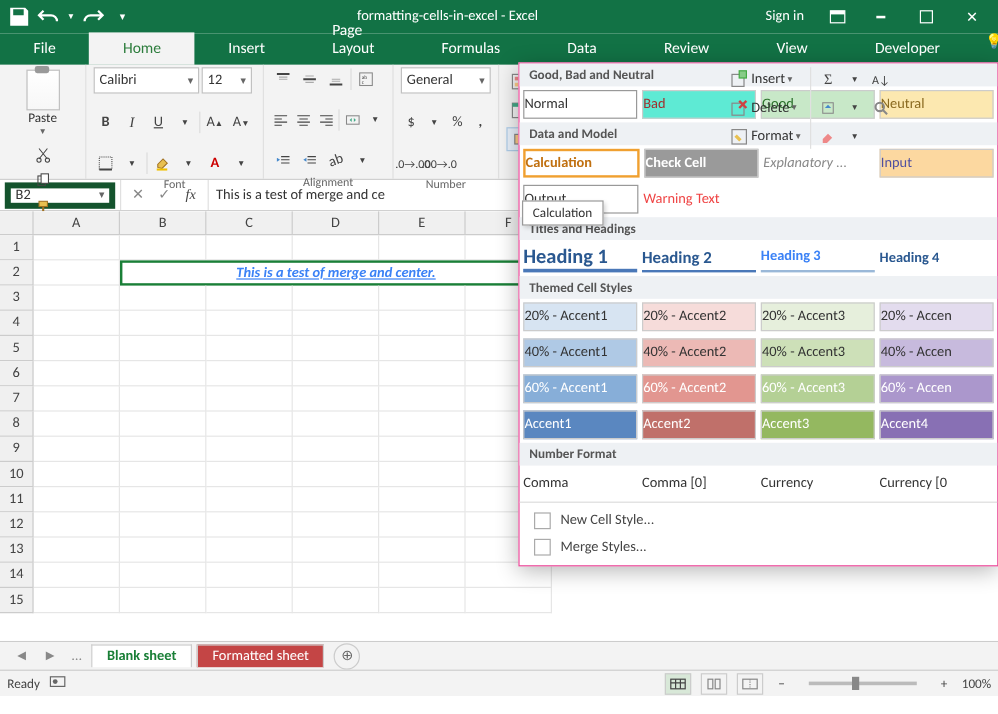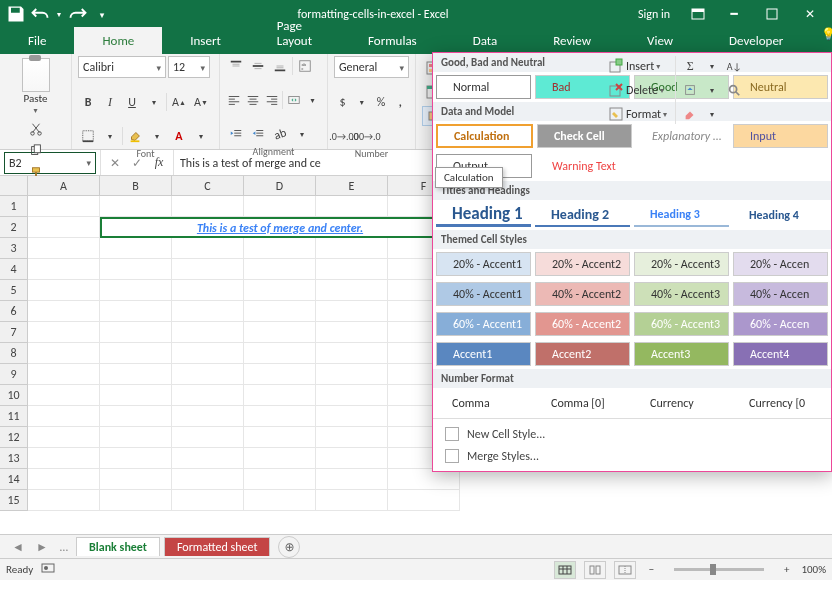--- a/index.html
+++ b/index.html
@@ -28,21 +28,21 @@
 .combo{height:22px;border:1px solid #c1c1c1;background:#fff;display:flex;align-items:center;padding:0 4px;gap:4px;font-size:12px;}
 .combo .dd{margin-left:auto;color:#666;font-size:9px;}
 .icon{width:16px;height:16px;display:inline-flex;align-items:center;justify-content:center;}
 .bigbtn{width:38px;display:flex;flex-direction:column;align-items:center;justify-content:center;font-size:11px;padding-top:2px;}
 .pasteicon{width:28px;height:34px;border:1px solid #c1c1c1;background:linear-gradient(#fff,#f7f7f7);position:relative;}
 .pasteicon::before{content:'';position:absolute;top:-4px;left:6px;width:12px;height:6px;background:#999;border-radius:2px;}
 .tinybtn{width:20px;height:20px;display:inline-flex;align-items:center;justify-content:center;border:1px solid transparent;font-size:12px;color:#444;}
 .tinybtn svg{width:14px;height:14px;}
 
 .fbar{height:26px;border-bottom:1px solid #d0d0d0;display:flex;align-items:center;background:#fff;}
-.namebox{width:92px;height:22px;border:1px solid #14532d;margin:0 4px;display:flex;align-items:center;padding:0 4px;font-size:12px;}
+.namebox{width:92px;height:22px;border:5px solid #14532d;margin:0 4px;display:flex;align-items:center;padding:0 4px;font-size:12px;}
 .fbtns{display:flex;align-items:center;gap:2px;padding:0 4px;border-left:1px solid #e0e0e0;border-right:1px solid #e0e0e0;height:100%;}
 .fbtn{width:20px;height:20px;display:flex;align-items:center;justify-content:center;color:#888;}
 .formula{flex:1;padding:0 6px;font-size:12px;color:#333;}
 
 .gridwrap{height:358px;position:relative;overflow:hidden;background:#fff;}
 .colheads{height:20px;display:flex;background:#f0f0f0;border-bottom:1px solid #ccc;}
 .corner{width:28px;border-right:1px solid #ccc;background:#f0f0f0;}
 .ch{width:72px;text-align:center;font-size:12px;color:#444;border-right:1px solid #ccc;line-height:20px;}
 .rowheads{position:absolute;left:0;top:20px;}
 .rh{width:28px;height:21px;text-align:center;font-size:12px;color:#444;background:#f0f0f0;border-bottom:1px solid #ccc;border-right:1px solid #ccc;line-height:21px;}
@@ -62,21 +62,21 @@
 .statusbar{height:22px;background:#f3f3f3;border-top:1px solid #ccc;display:flex;align-items:center;padding:0 6px;font-size:11px;color:#444;gap:8px;}
 .statusbar .spacer{flex:1;}
 .viewbtn{width:22px;height:18px;border:1px solid #ccc;display:flex;align-items:center;justify-content:center;font-size:10px;}
 .viewbtn.active{background:#d8e8d8;}
 .zoomslider{width:90px;height:3px;background:#bbb;position:relative;margin:0 8px;}
 .zoomslider .thumb{position:absolute;left:40%;top:-4px;width:6px;height:11px;background:#888;}
 
 .gallery{position:absolute;left:432px;top:52px;width:400px;background:#fff;border:1px solid #ec4899;box-shadow:0 4px 18px rgba(0,0,0,.3);font-size:12px;}
 .galhdr{background:#eef1f4;padding:3px 8px;font-weight:600;color:#555;font-size:11px;}
 .galrow{display:flex;padding:3px;gap:4px;}
-.galitem{flex:1;min-width:0;height:24px;border:1px solid #ccc;display:flex;align-items:center;padding:0 16px;font-size:12px;overflow:hidden;white-space:nowrap;}
+.galitem{flex:1;min-width:0;height:24px;border:1px solid #ccc;display:flex;align-items:center;padding:0 0;font-size:12px;overflow:hidden;white-space:nowrap;}
 .galfooter{border-top:1px solid #ddd;padding:4px 0;}
 .galmenu{padding:4px 12px;display:flex;align-items:center;gap:8px;color:#444;}
 .galmenu .micon{width:14px;height:14px;border:1px solid #aaa;}
 .tooltip{position:absolute;border:1px solid #999;background:#fff;padding:3px 8px;font-size:11px;box-shadow:2px 2px 4px rgba(0,0,0,.2);}
 </style>
 </head>
 <body>
 
 <div class="titlebar">
   <div class="qat">

